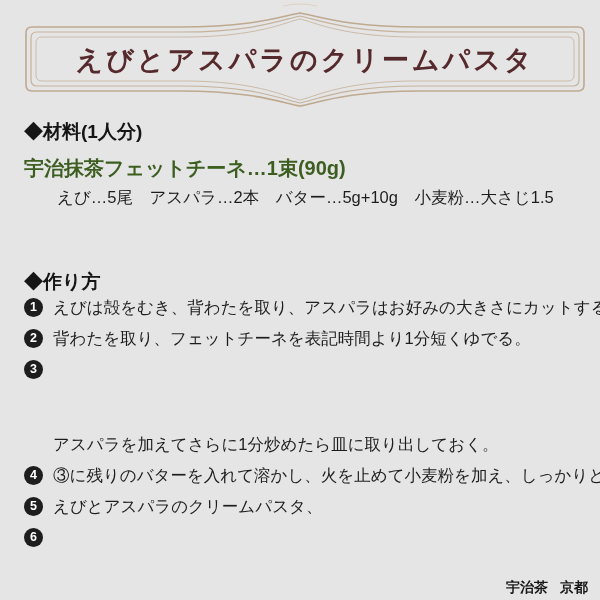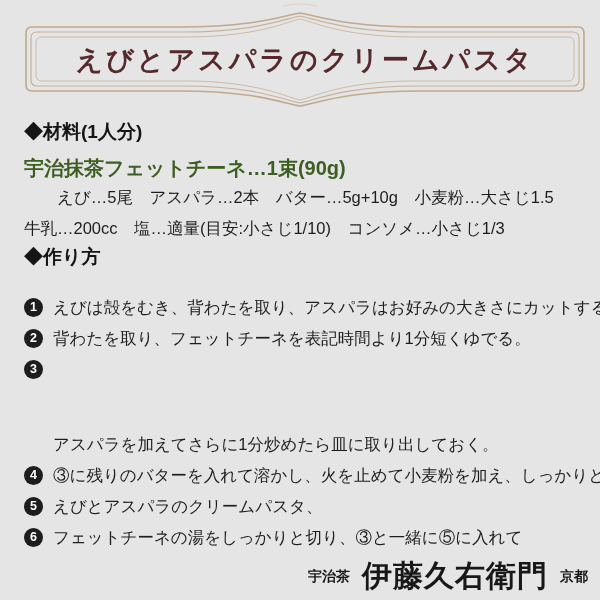--- a/index.html
+++ b/index.html
@@ -8,21 +8,21 @@
   
   .header{position:absolute;top:0;left:0;width:600px;height:116px;}
   .header svg{position:absolute;top:0;left:0;}
   .title{position:absolute;top:37px;left:36px;width:538px;height:45px;
          display:flex;align-items:center;justify-content:center;
          font-family:"DejaVu Serif",serif;font-size:27px;font-weight:600;
          letter-spacing:3px;color:#562a2c;white-space:nowrap;}
   
   .h{position:absolute;font-size:19px;font-weight:bold;color:#151515;white-space:nowrap;}
   .h-mat{top:119px;left:24px;text-align:center;}
-  .h-steps{top:244px;left:24px;}
+  .h-steps{top:269px;left:24px;}
   .featured{position:absolute;top:155px;left:24px;font-size:20px;font-weight:bold;
             color:#3c5e20;white-space:nowrap;}
   .ing{position:absolute;font-size:16.5px;color:#1d1d1d;white-space:nowrap;}
   .ing1{top:187px;left:25px;margin-left:32px;}
   .ing2{top:218px;left:24px;}
   
   .steps{position:absolute;top:292px;left:24px;width:566px;}
   .line{height:31px;display:flex;align-items:center;white-space:nowrap;}
   .cont{padding-left:29px;margin-top:44px;}
   .num{flex:0 0 19px;width:19px;height:19px;border-radius:50%;background:#1d1d1d;
@@ -53,21 +53,20 @@
 
       <path d="M36,43 Q36,37 42,37 L184,37 C257,37 286,22 300,19 C314,22 343,37 416,37 L568,37 Q574,37 574,43
                L574,75 Q574,81 568,81 L416,81 C343,81 314,97 300,100 C286,97 257,81 184,81 L42,81 Q36,81 36,75 Z" fill="none" stroke="#ccbaa7" stroke-width="1"></path>
     </svg>
     <div class="title">えびとアスパラのクリームパスタ</div>
   </div>
 
   <div class="h h-mat">◆材料(1人分)</div>
   <div class="featured">宇治抹茶フェットチーネ…1束(90g)</div>
   <div class="ing ing1">えび…5尾　アスパラ…2本　バター…5g+10g　小麦粉…大さじ1.5</div>
-  <div class="ing ing2">牛乳…200cc　塩…適量(目安:小さじ1/10)　コンソメ…小さじ1/3</div>
 
   <div class="h h-steps">◆作り方</div>
 
   <div class="steps">
     <div class="line">
       <span class="num">1</span>
       <span class="txt">えびは殻をむき、背わたを取り、アスパラはお好みの大きさにカットする。</span>
     </div>
     <div class="line">
       <span class="num">2</span>
@@ -82,26 +81,24 @@
     <div class="line">
       <span class="num">4</span>
       <span class="txt">③に残りのバターを入れて溶かし、火を止めて小麦粉を加え、しっかりと</span>
     </div>
     <div class="line">
       <span class="num">5</span>
       <span class="txt">えびとアスパラのクリームパスタ、</span>
     </div>
     <div class="line">
       <span class="num">6</span>
-      <span class="txt">フェットチーネの湯をしっかりと切り、③と一緒に⑤に入れて</span>
     </div>
     <div class="line cont">
       <span class="txt">少し煮込んで完成。</span>
     </div>
   </div>
 
   <div class="footer">
     <span class="brand-small">宇治茶</span>
-    <span class="brand-big">伊藤久右衛門</span>
     <span class="brand-small">京都</span>
   </div>
 
 </div>
 
 </body></html>

